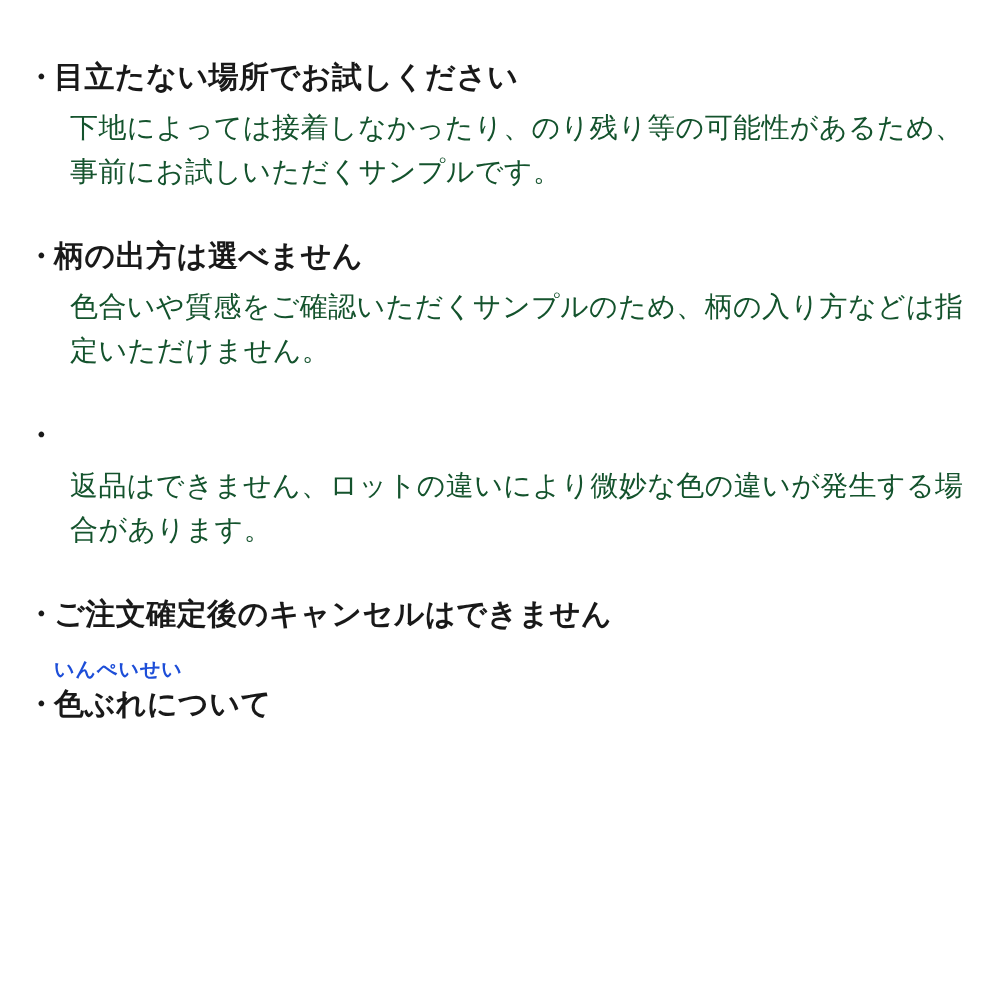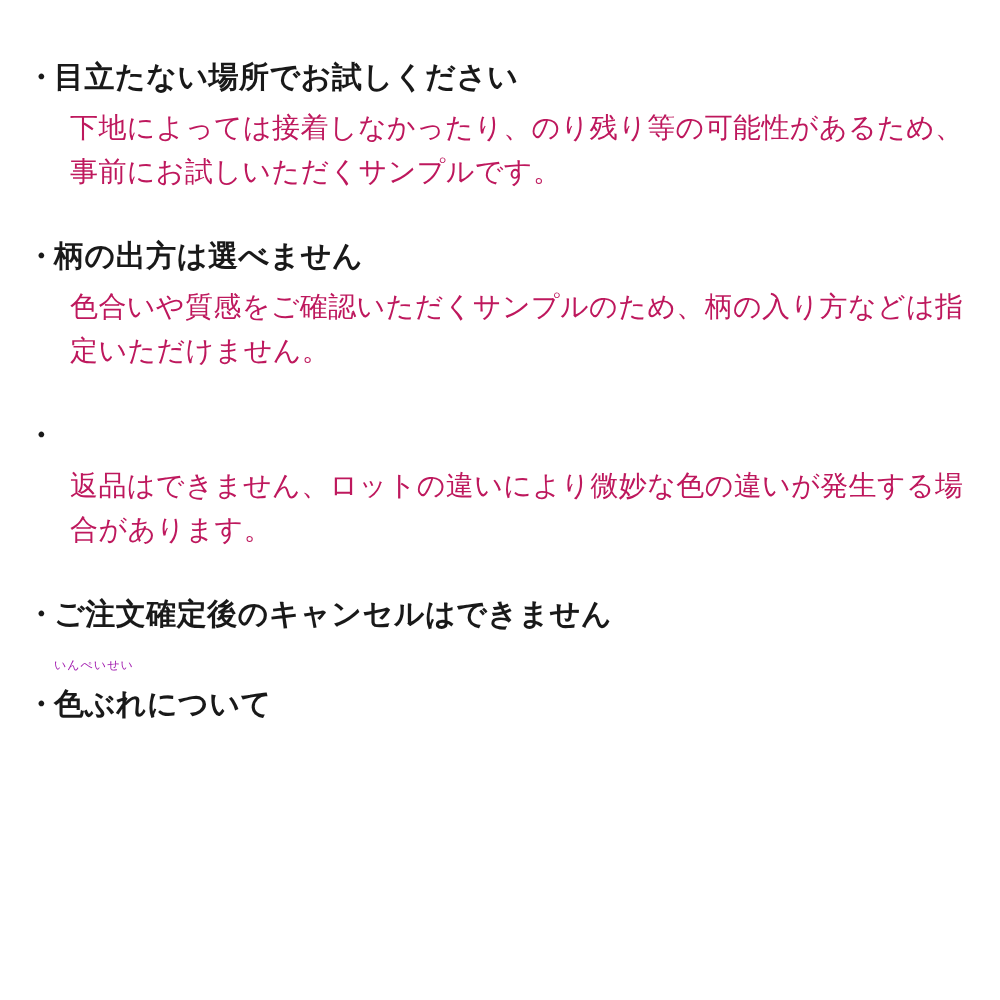--- a/index.html
+++ b/index.html
@@ -45,37 +45,37 @@
     color: #191919;
   }
   .head-text {
     position: relative;
     display: inline-block;
   }
   .ruby {
     position: absolute;
     top: -26px;
     left: 0;
-    font-size: 12px;
-    font-weight: 400;
+    font-size: 20px;
+    font-weight: 700;
     letter-spacing: 1px;
     line-height: 1;
-    color: #a21caf;
+    color: #1d4ed8;
     white-space: nowrap;
   }
   .note.has-ruby {
     margin-top: 52px;
   }
   .note-body {
     margin: 10px 0 0 44px;
     font-size: 28px;
     font-weight: 400;
     line-height: 1.6;
     letter-spacing: 0.4px;
-    color: #be185d;
+    color: #14532d;
     max-width: 930px;
   }
 </style>
 </head>
 <body>
 
 <div class="page">
 
   <section class="note">
     <div class="note-head">

